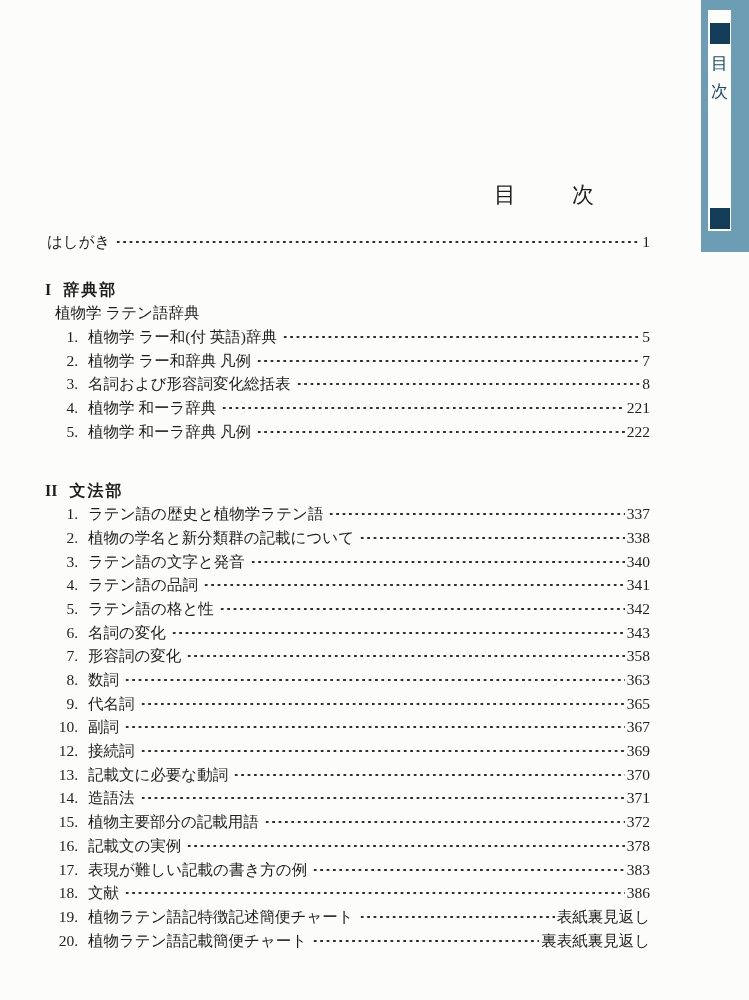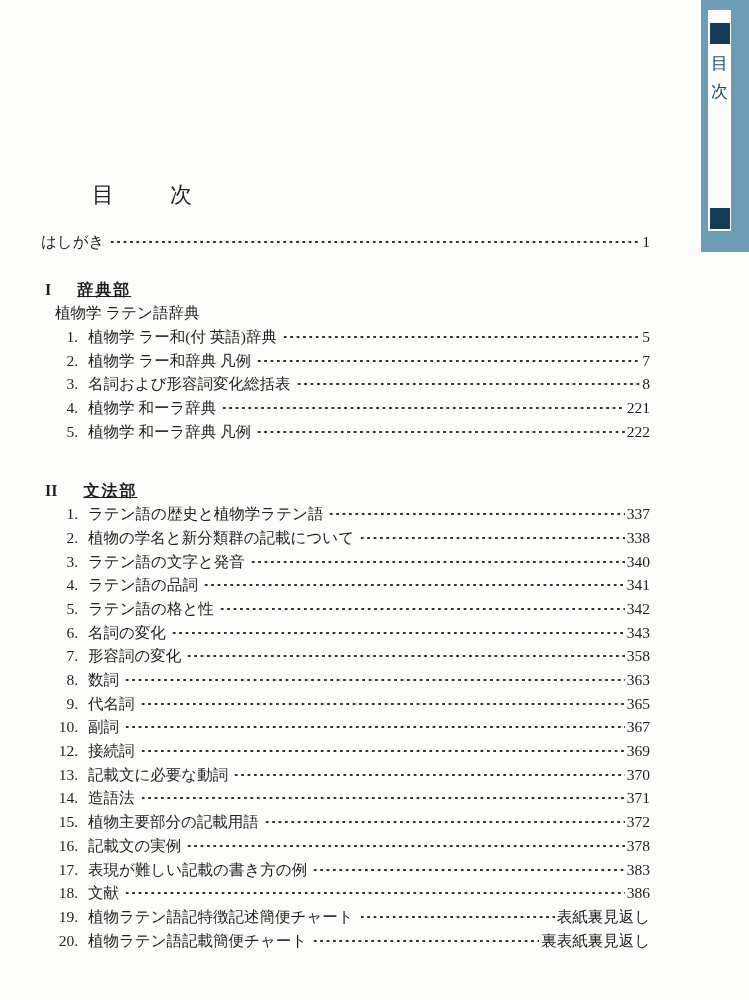--- a/index.html
+++ b/index.html
@@ -32,52 +32,52 @@
   .tab-square.bottom { margin-top: auto; margin-bottom: 2px; }
   .tab-char {
     font-size: 17px; line-height: 1;
     color: var(--tab-text, #1c4a68);
     margin-top: 11px;
   }
 
   
   .page-title {
     position: absolute; top: 180px; left: 36px; width: 614px;
-    margin: 0; text-align: left;
+    margin: 0; text-align: right;
     font-size: 22px; font-weight: normal;
     letter-spacing: 56px; text-indent: 56px;
     white-space: nowrap;
   }
 
   
   .toc { position: absolute; left: 36px; top: 230px; width: 614px; }
 
   .row {
     display: flex; align-items: baseline;
     height: 23.7px; line-height: 23.7px;
     font-size: 15.5px; white-space: nowrap;
   }
   .row .num { flex: 0 0 42px; text-align: right; }
   .row .label { margin-left: 10px; }
-  .row.preface .label { margin-left: 5px; }
+  .row.preface .label { margin-left: 11px; }
   .leader {
     flex: 1 1 auto; align-self: stretch;
     margin: 0 2px 0 5px;
     background-image: radial-gradient(circle, #2e2e2e 1.05px, rgba(46,46,46,0) 1.45px);
     background-size: 6.4px 6.4px;
     background-repeat: repeat-x;
     background-position: 0 9px;
   }
   .pageno { text-align: right; }
 
   .section { margin-top: 24px; }
   .section + .section { margin-top: 35px; }
   .sec-head { height: 23.7px; line-height: 23.7px; font-weight: bold; font-size: 16px; }
   .sec-num { display: inline-block; margin-left: 9px; }
-  .sec-name { margin-left: 26px; letter-spacing: 2px; text-decoration: underline; }
+  .sec-name { margin-left: 12px; letter-spacing: 2px; }
   .sec-sub { margin-left: 19px; height: 23.7px; line-height: 23.7px; font-size: 15.5px; }
 </style>
 </head>
 <body>
 
 <div class="page">
 
   <div class="side-tab">
     <div class="side-strip">
       <div class="tab-square"></div>

